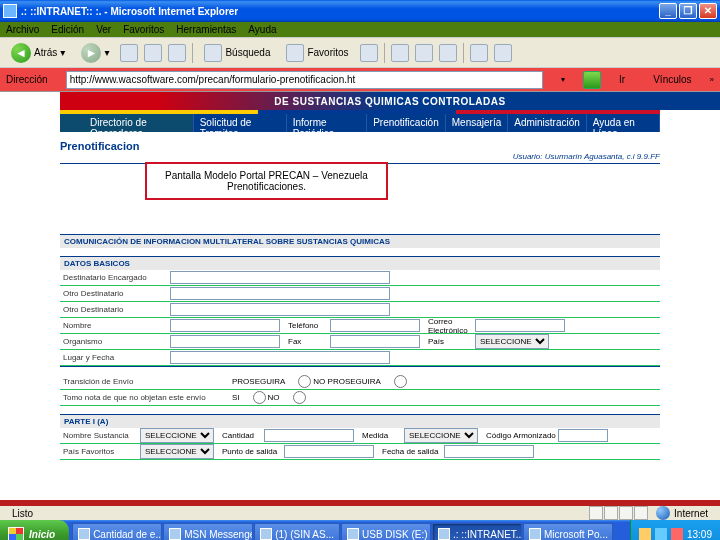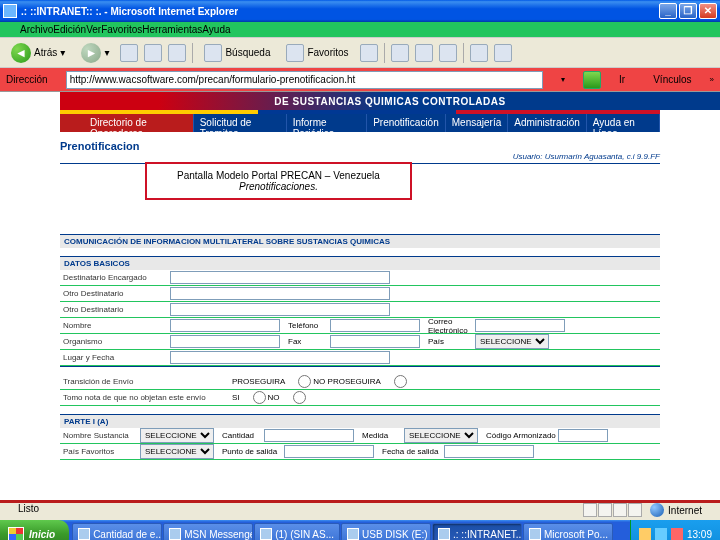--- a/index.html
+++ b/index.html
@@ -5,66 +5,66 @@
 * { margin: 0; padding: 0; box-sizing: border-box; font-family: Tahoma, sans-serif; font-size: 10px; }
 body { background: #ece9d8; width: 720px; height: 540px; overflow: hidden; }
 
 .titlebar { background: linear-gradient(180deg, #0058e6 0%, #3a8ef0 8%, #0054e3 40%, #0054e3 88%, #003ba6 100%); height: 22px; display: flex; align-items: center; padding: 0 3px; color: #fff; font-weight: bold; font-size: 11px; }
 .titlebar .icon { width: 14px; height: 14px; background: #6bb6ff; border: 1px solid #fff; margin-right: 4px; }
 .titlebar .title { flex: 1; }
 .winbtns { display: flex; gap: 2px; }
 .winbtn { width: 18px; height: 16px; background: linear-gradient(180deg,#7ba7e8,#2862c7); border: 1px solid #fff; border-radius: 2px; color: #fff; text-align: center; line-height: 14px; font-family: Arial; font-size: 10px; cursor: pointer; }
 .winbtn.close { background: linear-gradient(180deg,#f09083,#d53a20); }
 
-.menubar { background: #22c55e; padding: 2px 20px; display: flex; font-size: 10px; border-bottom: 1px solid #ccc; }
+.menubar { background: #4d7c0f; padding: 2px 6px; display: flex; gap: 12px; font-size: 10px; border-bottom: 1px solid #ccc; }
 .menubar span { cursor: pointer; }
 
 .toolbar { background: #ece9d8; padding: 3px 6px; display: flex; align-items: center; gap: 6px; border-bottom: 1px solid #ccc; height: 30px; }
 .navbtn { display: flex; align-items: center; gap: 3px; padding: 2px 5px; cursor: pointer; }
 .navbtn .circle { width: 20px; height: 20px; border-radius: 50%; display: flex; align-items: center; justify-content: center; color: #fff; font-size: 12px; }
 .circle.back { background: radial-gradient(circle at 30% 30%, #7fd84f, #2a9a1b); }
 .circle.fwd { background: radial-gradient(circle at 30% 30%, #bfd8bf, #8aa88a); }
 .toolicon { width: 18px; height: 18px; background: #dce4f0; border: 1px solid #9ab; border-radius: 2px; cursor: pointer; display:inline-block; }
 .sep { width: 1px; height: 20px; background: #aaa; }
 .toolbl { font-size: 10px; }
 
 .addrbar { background: #ef4444; padding: 3px 6px; display: flex; align-items: center; gap: 18px; border-bottom: 1px solid #999; height: 24px; }
 .addrbar input { flex: 1; height: 18px; border: 1px solid #7f9db9; padding: 0 3px; font-size: 10px; }
 .gobtn { width: 18px; height: 18px; background: linear-gradient(180deg,#7fd84f,#2a9a1b); border: 1px solid #2a6; border-radius: 2px; cursor: pointer; }
 
 .webcontent { background: #fff; height: 408px; overflow: hidden; position: relative; }
 .banner { height: 18px; background: linear-gradient(90deg,#c01,#c01 15%,#003a8c 50%,#003a8c); margin-left: 60px; color: #fff; display: flex; align-items: center; justify-content: center; font-size: 10px; font-weight: bold; letter-spacing: 0.5px; }
 .flagbar { margin: 0 60px; height: 4px; background: linear-gradient(90deg,#ffcc00 33%,#003893 33% 66%,#ce1126 66%); }
 .navtabs { margin: 0 60px; background: #003a8c; display: flex; height: 18px; color: #fff; font-size: 8px; }
 .navtabs div { padding: 3px 6px; border-right: 1px solid #2255aa; cursor: pointer; }
-.navtabs div.active { background: #b91c1c; padding-left: 30px; }
+.navtabs div.active { background: #0c4a6e; padding-left: 30px; }
 
 .pageheader { margin: 8px 60px 0; color: #003a8c; font-weight: bold; font-size: 11px; }
 .userinfo { text-align: right; margin: 0 60px; font-size: 8px; color: #003a8c; font-style: italic; }
 .hr { margin: 2px 60px; border-top: 1px solid #003a8c; }
 
-.overlay { position: absolute; left: 145px; top: 70px; background: #fff; border: 2px solid #ce1126; padding: 6px 30px; text-align: center; font-family: Arial; font-size: 14px; }
-.overlay .sub { font-style: italic; }
+.overlay { position: absolute; left: 145px; top: 70px; background: #fff; border: 2px solid #ce1126; padding: 6px 18px; text-align: center; font-family: Arial; font-size: 14px; }
+.overlay .sub { }
 
 .formsection { margin: 0 60px; font-size: 8px; }
 .sectiontitle { background: #e8e8e8; color: #003a8c; font-weight: bold; padding: 2px 4px; border-top: 1px solid #003a8c; font-size: 8px; }
 .sectiontitle.main { margin-top: 70px; }
 .row { display: flex; align-items: center; border-bottom: 1px solid #22c55e; height: 16px; }
 .row .lbl { width: 110px; padding: 0 3px; color: #333; font-size: 8px; }
 .row input[type=text] { border: 1px solid #7f9db9; height: 13px; font-size: 8px; }
 .row .w1 { width: 220px; }
 .row .w2 { width: 90px; }
 .row .w3 { width: 110px; }
 .row .lbl2 { width: 50px; padding-left: 8px; font-size: 8px; }
 .row .lbl3 { width: 55px; padding-left: 8px; font-size: 8px; }
 .row select { border: 1px solid #7f9db9; height: 15px; font-size: 8px; }
 .row .radio { margin-left: 5px; }
 .row .radiolbl { margin: 0 8px 0 2px; font-size: 8px; }
 
-.statusbar { background: #ece9d8; border-top: 3px solid #b91c1c; height: 20px; display: flex; align-items: flex-start; padding: 0 18px; font-size: 10px; }
+.statusbar { background: #ece9d8; border-top: 6px solid #b91c1c; height: 20px; display: flex; align-items: center; padding: 0 12px; font-size: 10px; }
 .statusbar .left { flex: 1; display: flex; align-items: center; gap: 4px; }
 .statusbar .boxes { display: flex; gap: 1px; margin-right: 8px; }
 .statusbar .boxes span { width: 14px; height: 14px; border: 1px solid #aaa; background: #f4f4f0; }
 .statusbar .zone { display: flex; align-items: center; gap: 4px; }
 .globe { width: 14px; height: 14px; border-radius: 50%; background: radial-gradient(circle at 30% 30%, #8fc7ff,#1a5fb4); }
 
 .taskbar { background: linear-gradient(180deg,#3a8ef0,#245edb 8%,#245edb 92%,#1941a5); height: 28px; display: flex; align-items: center; }
 .startbtn { background: linear-gradient(180deg,#5fc94d,#3a9a2a 50%,#2e7d22); height: 28px; padding: 0 14px 0 8px; display: flex; align-items: center; gap: 5px; color: #fff; font-weight: bold; font-style: italic; font-size: 12px; border-radius: 0 10px 10px 0; cursor: pointer; }
 .startbtn .winicon { width: 16px; height: 14px; background: conic-gradient(#e33 0 25%,#5c5 0 50%,#36f 0 75%,#ec3 0); border: 1px solid #fff; }
 .taskbtns { flex: 1; display: flex; gap: 1px; padding: 0 3px; height: 24px; align-items: center; }

